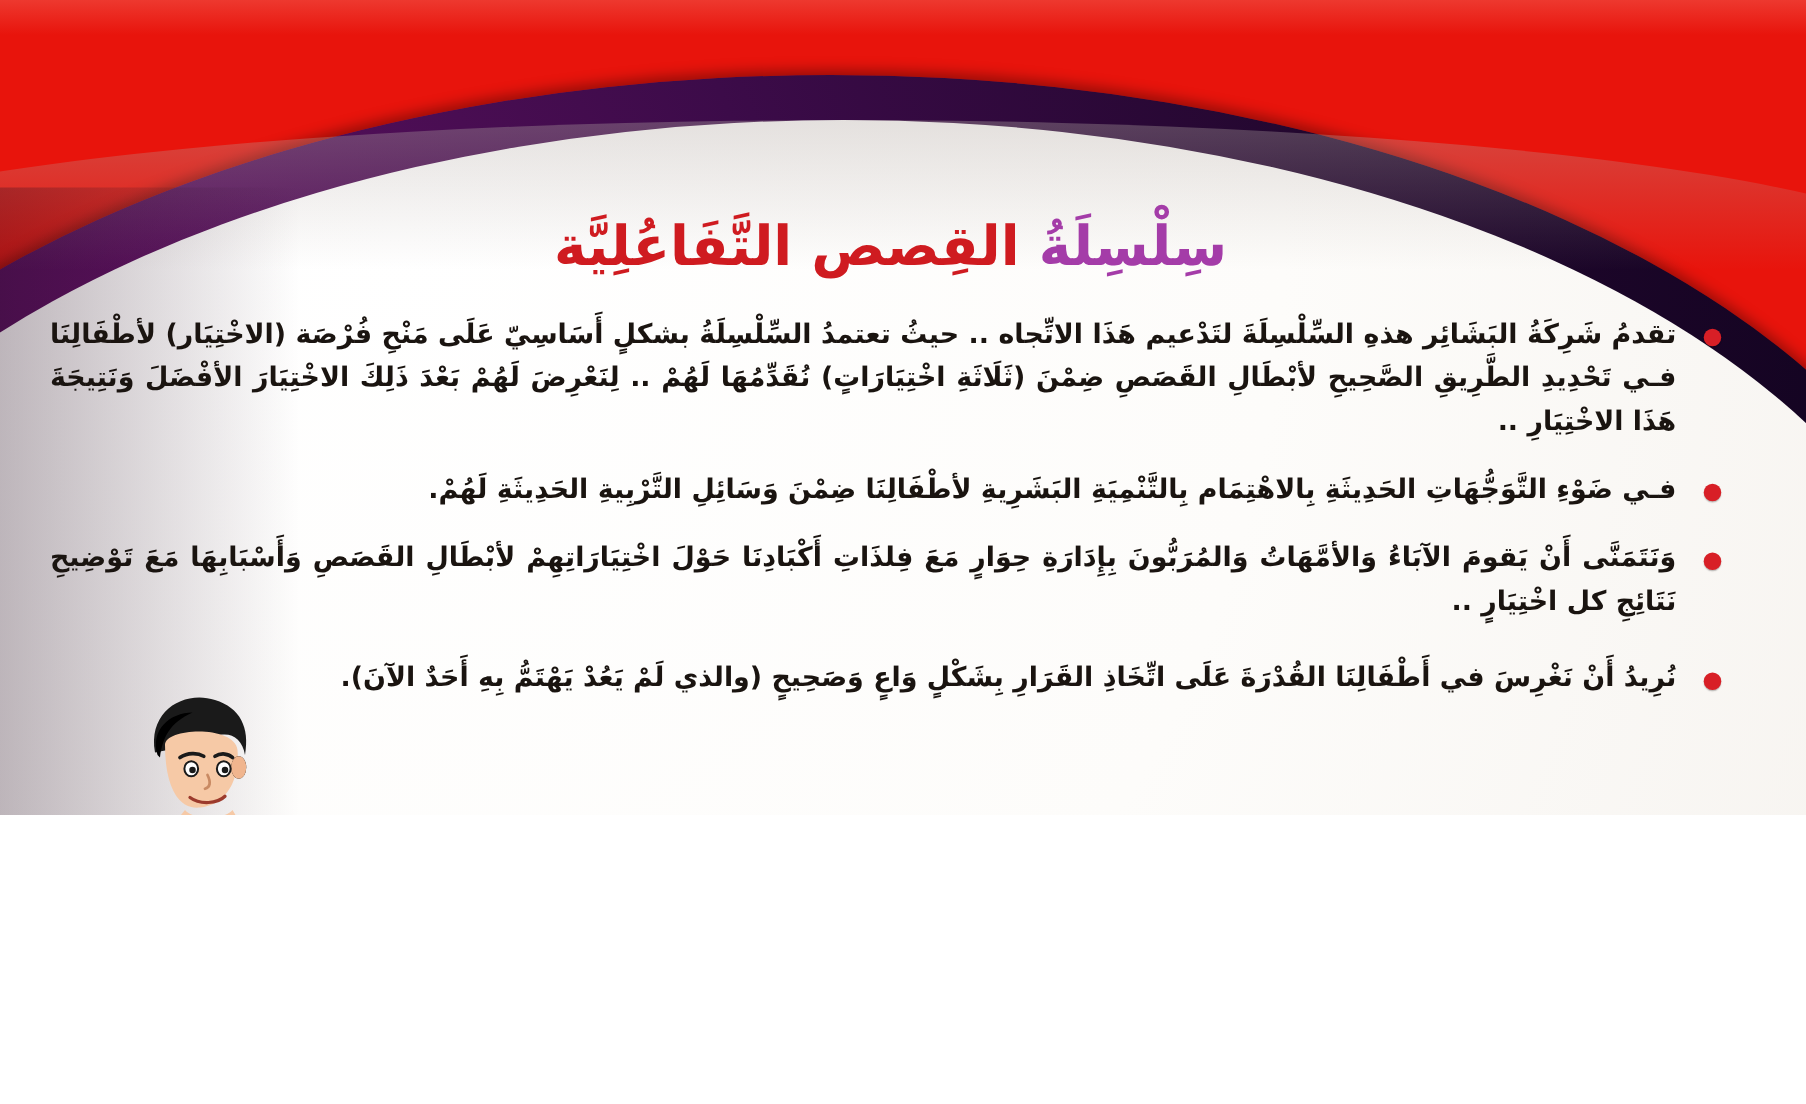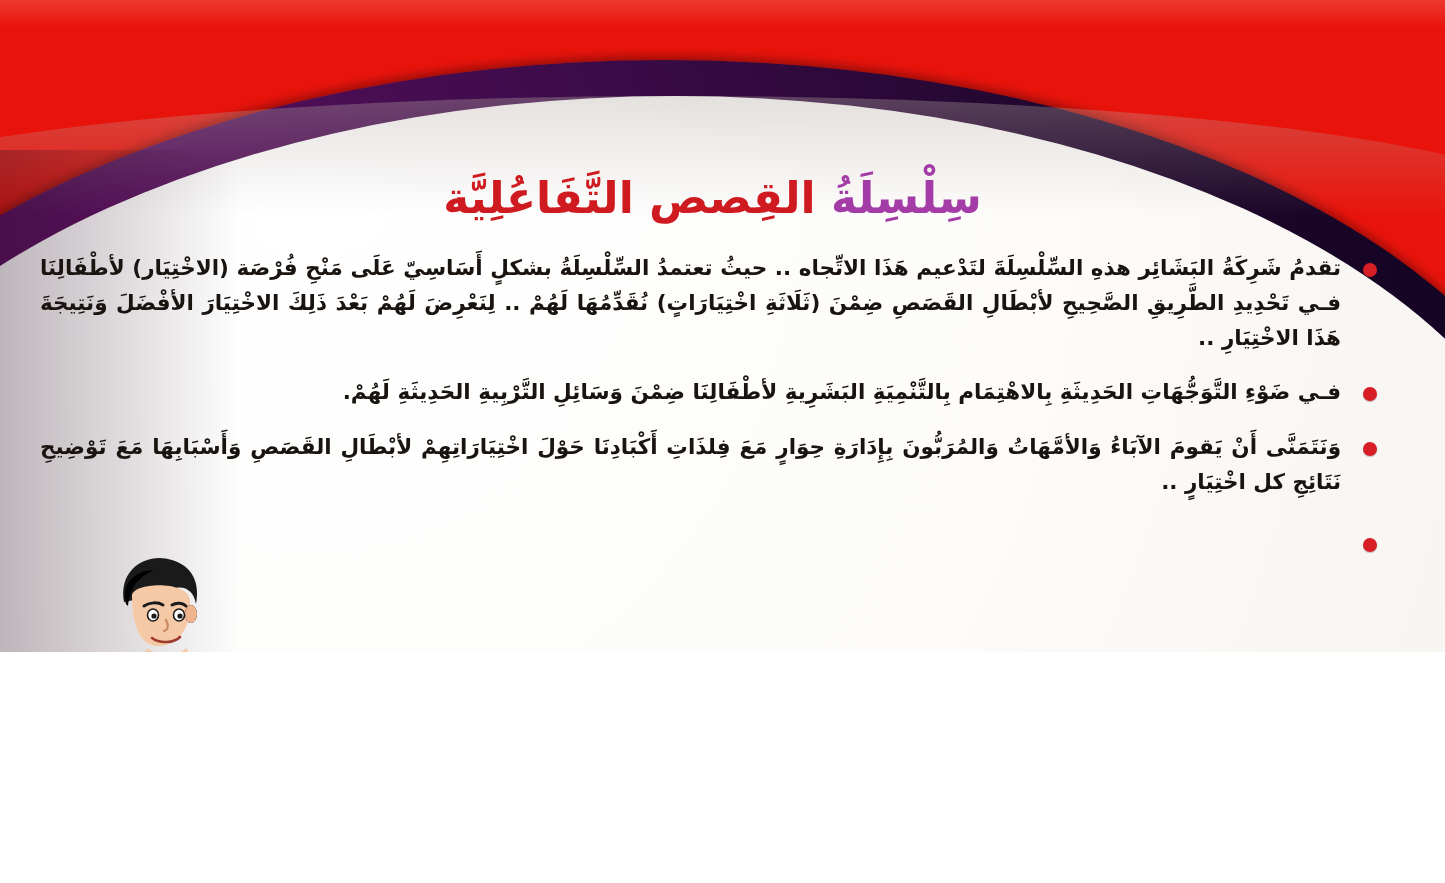--- a/index.html
+++ b/index.html
@@ -159,20 +159,21 @@
       <li>
         <span class="bullet"></span>
         <span>فـي ضَوْءِ التَّوَجُّهَاتِ الحَدِيثَةِ بِالاهْتِمَام بِالتَّنْمِيَةِ البَشَرِيةِ لأطْفَالِنَا ضِمْنَ وَسَائِلِ التَّرْبِيةِ الحَدِيثَةِ لَهُمْ.</span>
       </li>
       <li class="tight">
         <span class="bullet"></span>
         <span>وَنَتَمَنَّى أَنْ يَقومَ الآبَاءُ وَالأمَّهَاتُ وَالمُرَبُّونَ بِإِدَارَةِ حِوَارٍ مَعَ فِلذَاتِ أَكْبَادِنَا حَوْلَ اخْتِيَارَاتِهِمْ لأبْطَالِ القَصَصِ وَأَسْبَابِهَا مَعَ تَوْضِيحِ نَتَائِجِ كل اخْتِيَارٍ ..</span>
       </li>
       <li>
         <span class="bullet"></span>
+        <span>نُرِيدُ أَنْ نَغْرِسَ في أَطْفَالِنَا القُدْرَةَ عَلَى اتِّخَاذِ القَرَارِ بِشَكْلٍ وَاعٍ وَصَحِيحٍ (والذي لَمْ يَعُدْ يَهْتَمُّ بِهِ أَحَدٌ الآنَ).</span>
       </li>
     </ul>
 
   </div>
 
   <svg class="boy" viewBox="0 0 130 110">
 
     <path d="M28 54 C22 20, 52 4, 76 12 C96 18, 104 34, 100 56 C98 44, 90 38, 80 40 C66 44, 46 44, 38 52 Z" fill="#1a1a1a"></path>
     <path d="M30 56 C24 36, 40 22, 58 22 C40 30, 34 42, 32 58 Z" fill="#000000"></path>
 

